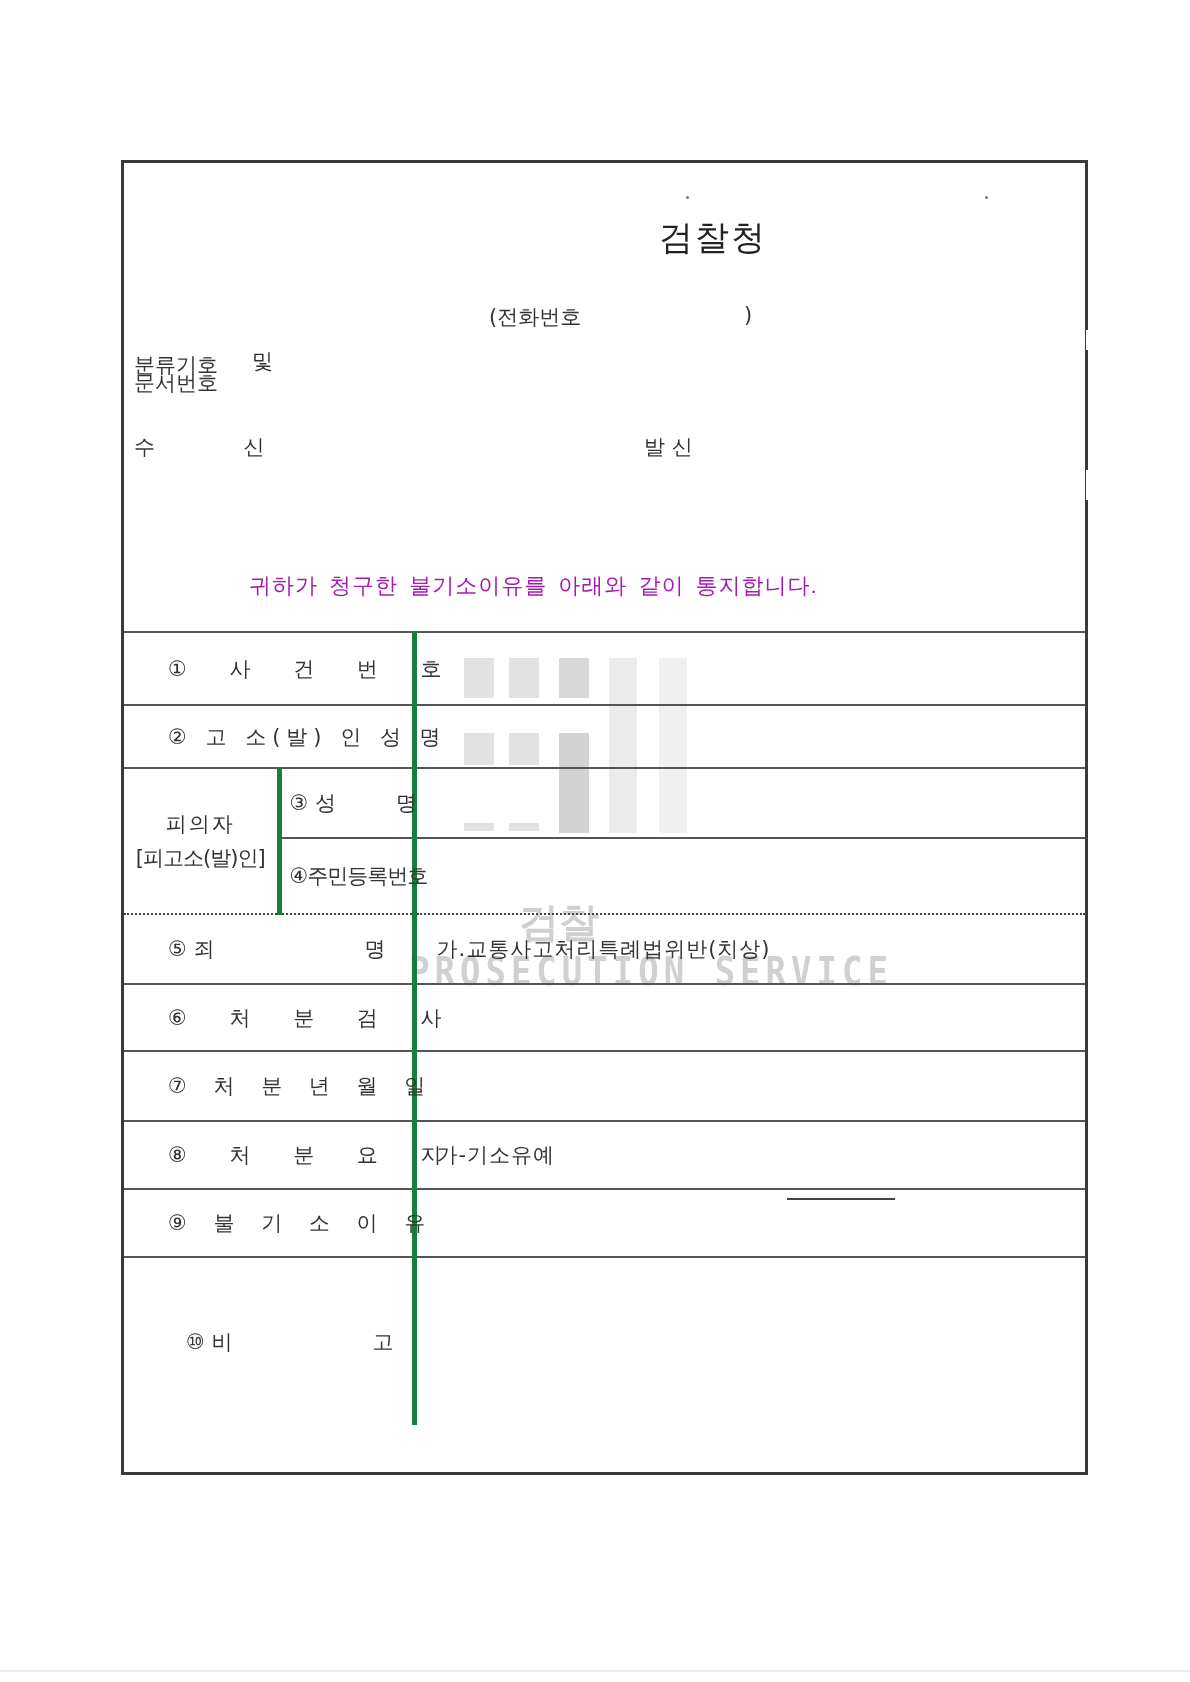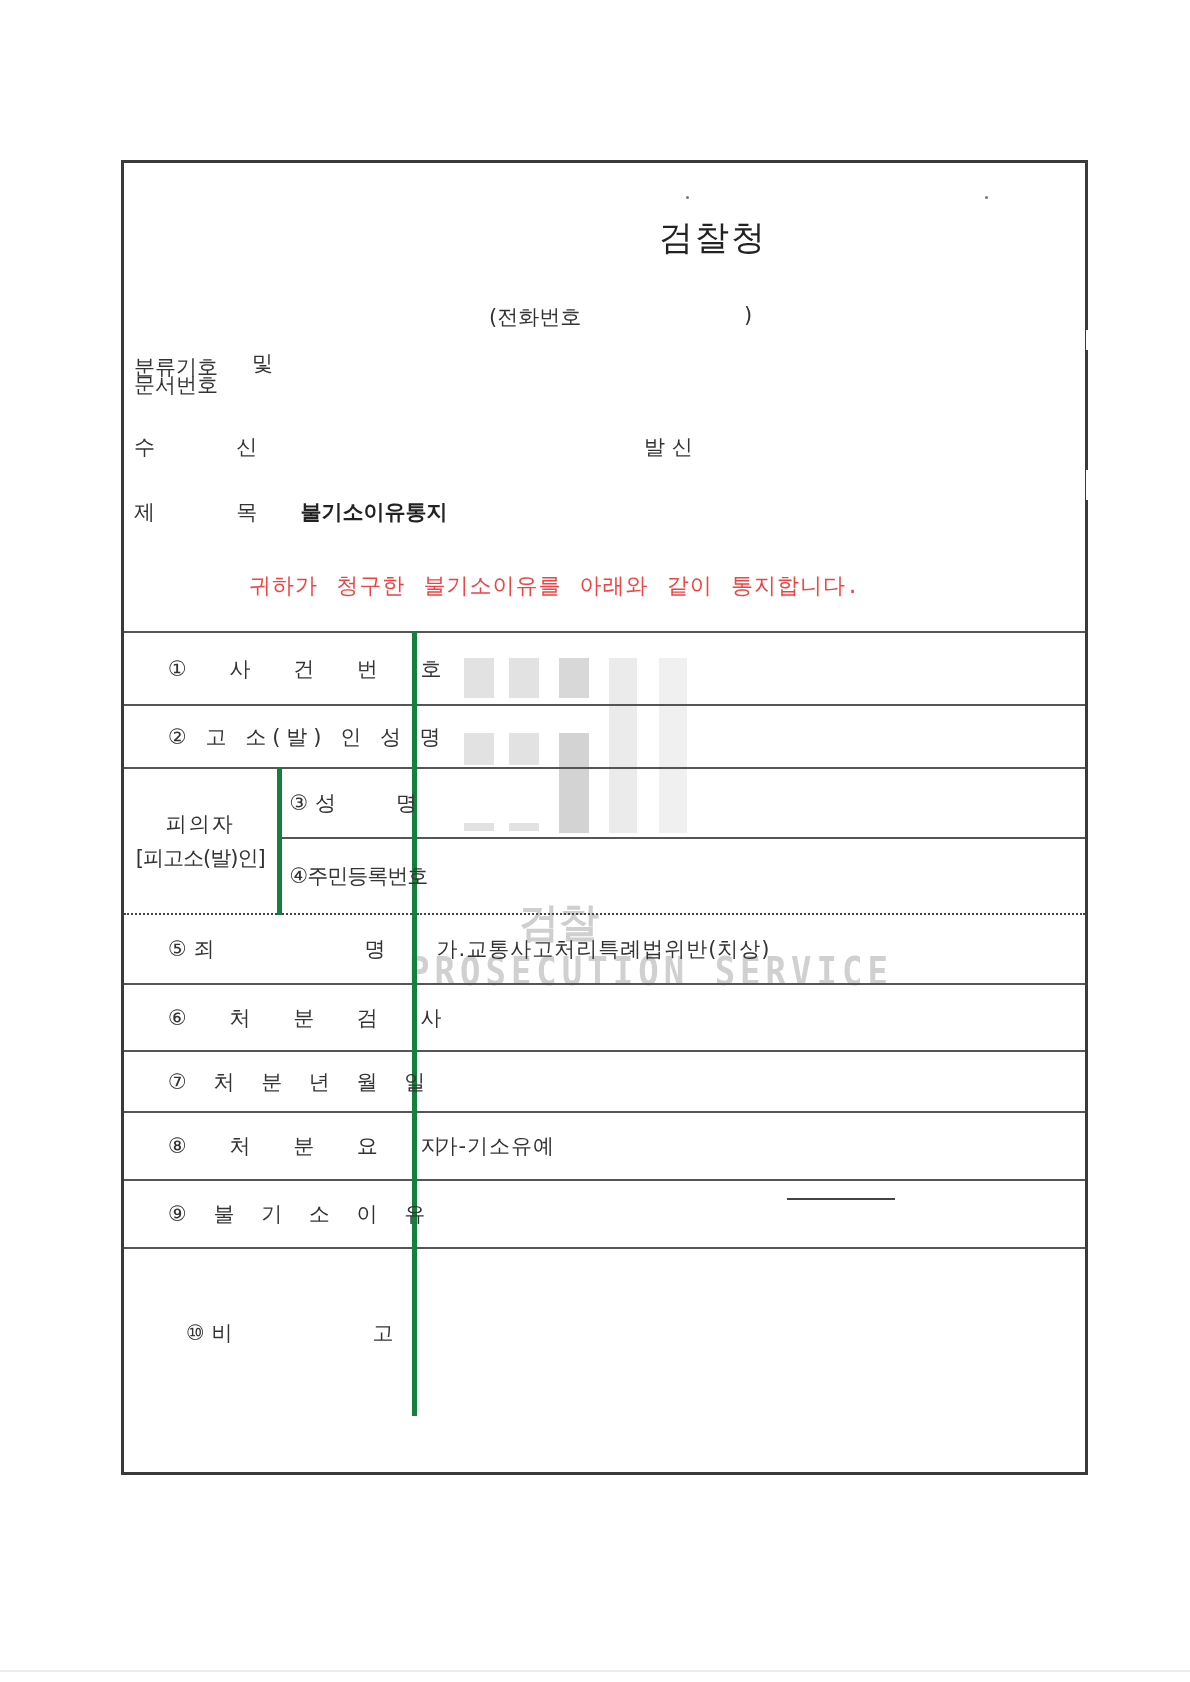--- a/index.html
+++ b/index.html
@@ -49,21 +49,21 @@
     }
     .phone-line .close-paren {
       position: absolute;
       left: 255px;
       top: 0;
     }
     .meta-row {
       position: absolute;
       left: 10px;
       font-size: 21px;
-      font-family: Liberation Serif, serif;
+      font-family: Liberation Mono, monospace;
       color: #333;
     }
     .classification {
       top: 195px;
       line-height: 18px;
     }
     .classification .line1 { display: block; }
     .classification .line2 { display: block; }
     .classification .and-word {
       position: absolute;
@@ -85,23 +85,23 @@
     .subject .val {
       font-weight: bold;
       margin-left: 0px;
       color: #222;
     }
     .notice-sentence {
       position: absolute;
       left: 125px;
       top: 408px;
       font-size: 22px;
-      font-family: Liberation Mono, monospace;
+      font-family: Liberation Sans, sans-serif;
       letter-spacing: 1px;
-      color: #ef4444;
+      color: #a21caf;
       word-spacing: 4px;
     }
     
     .form-table {
       position: absolute;
       left: 0;
       top: 468px;
       width: 961px;
       border-collapse: collapse;
       table-layout: fixed;
@@ -234,24 +234,20 @@
     <div class="meta-row recipient">
       <span class="lbl">수 신</span>
       <span></span>
     </div>
 
     <div class="sender">
       <span>발 신</span>
       <span></span>
     </div>
 
-    <div class="meta-row subject">
-      <span class="lbl">제 목</span>
-      <span class="val">불기소이유통지</span>
-    </div>
 
     <div class="notice-sentence">귀하가 청구한 불기소이유를 아래와 같이 통지합니다.</div>
   </div>
 
   <div class="watermark">
     <div class="wm-block" style="left:0;top:0;width:30px;height:40px;"></div>
     <div class="wm-block" style="left:45px;top:0;width:30px;height:40px;"></div>
     <div class="wm-block" style="left:95px;top:0;width:30px;height:40px;background:#777;"></div>
     <div class="wm-block" style="left:145px;top:0;width:28px;height:175px;background:#bbb;"></div>
     <div class="wm-block" style="left:195px;top:0;width:28px;height:175px;background:#ccc;"></div>
@@ -303,21 +299,21 @@
         <span>⑤ 죄</span><span class="gap"></span><span>명</span>
       </td>
       <td class="value-cell">가.교통사고처리특례법위반(치상)</td>
     </tr>
 
     <tr style="height:67px">
       <td class="first label-cell" colspan="2">⑥ 처 분 검 사</td>
       <td class="value-cell"></td>
     </tr>
 
-    <tr style="height:61px">
+    <tr style="height:70px">
       <td class="first label-cell label-tight" style="letter-spacing:10px;" colspan="2">⑦ 처 분 년 월 일</td>
       <td class="value-cell"></td>
     </tr>
 
     <tr style="height:68px">
       <td class="first label-cell" colspan="2">⑧ 처 분 요 지</td>
       <td class="value-cell">가-기소유예</td>
     </tr>
 
     <tr style="height:68px">

